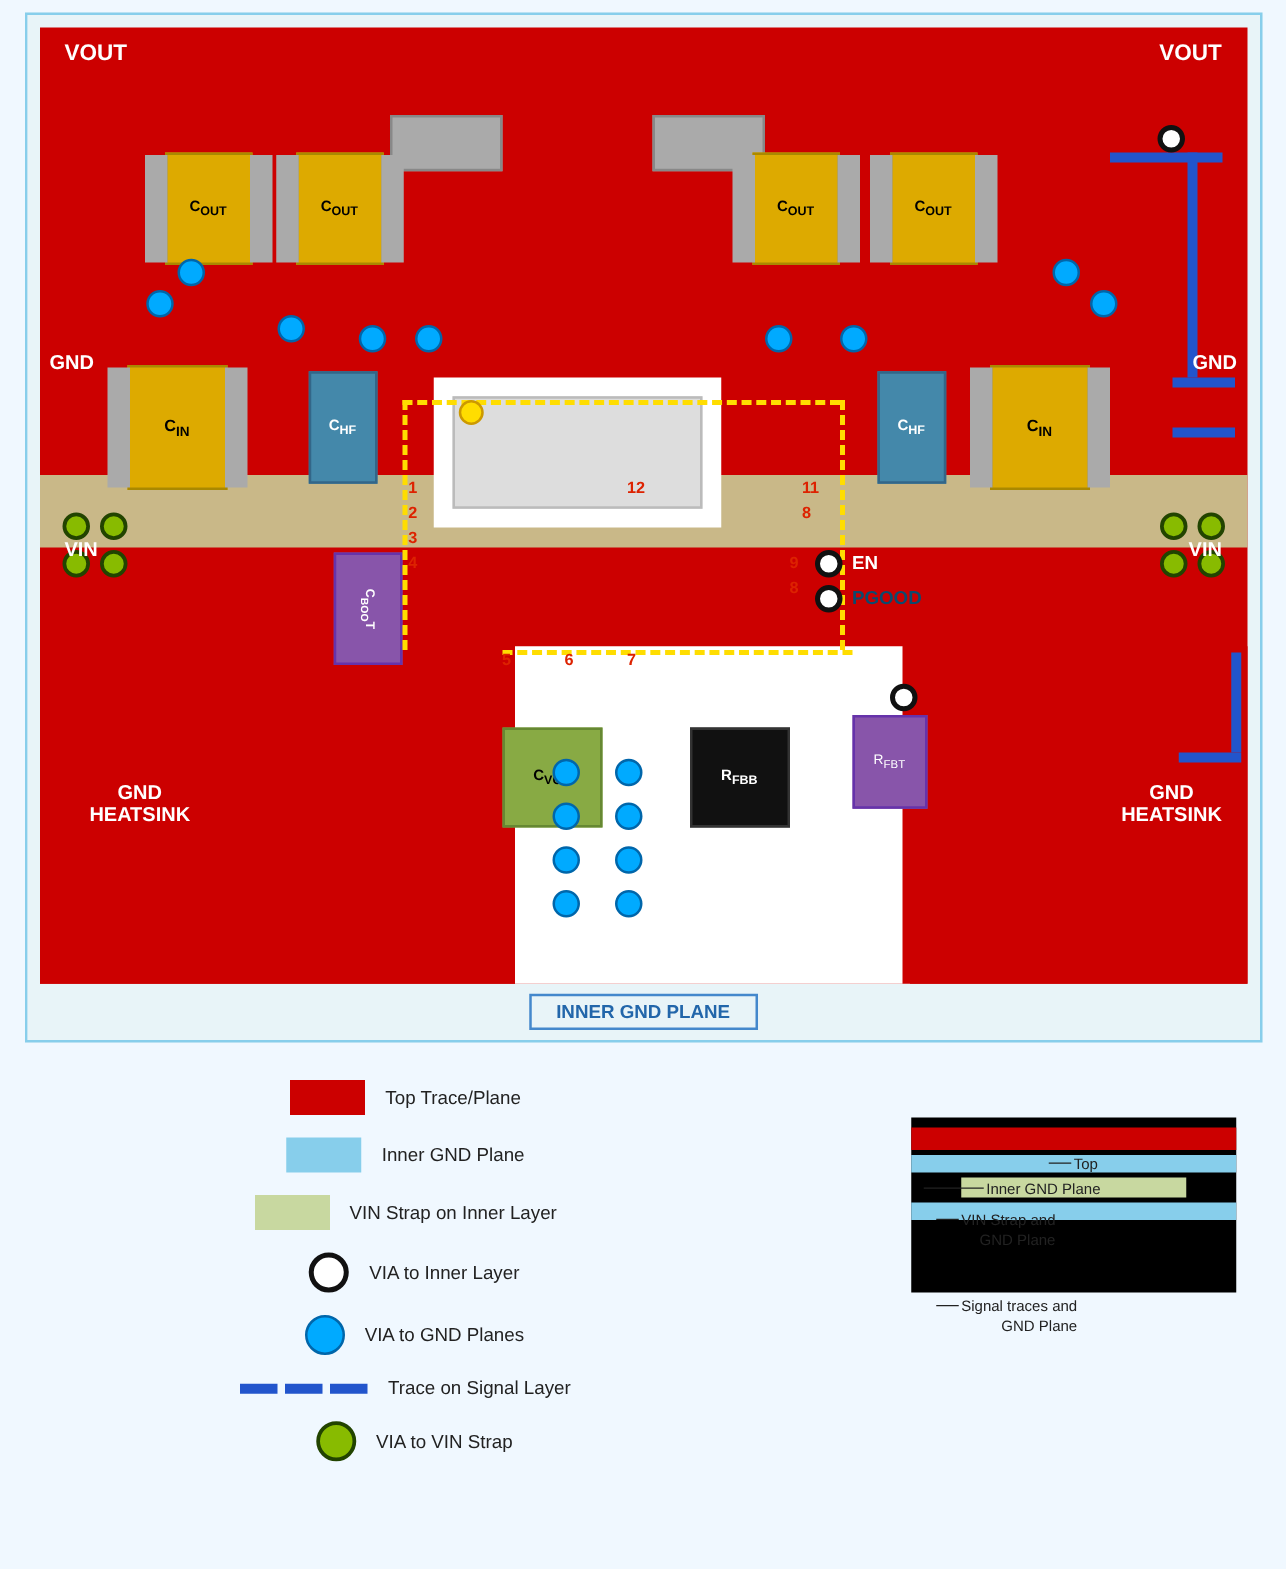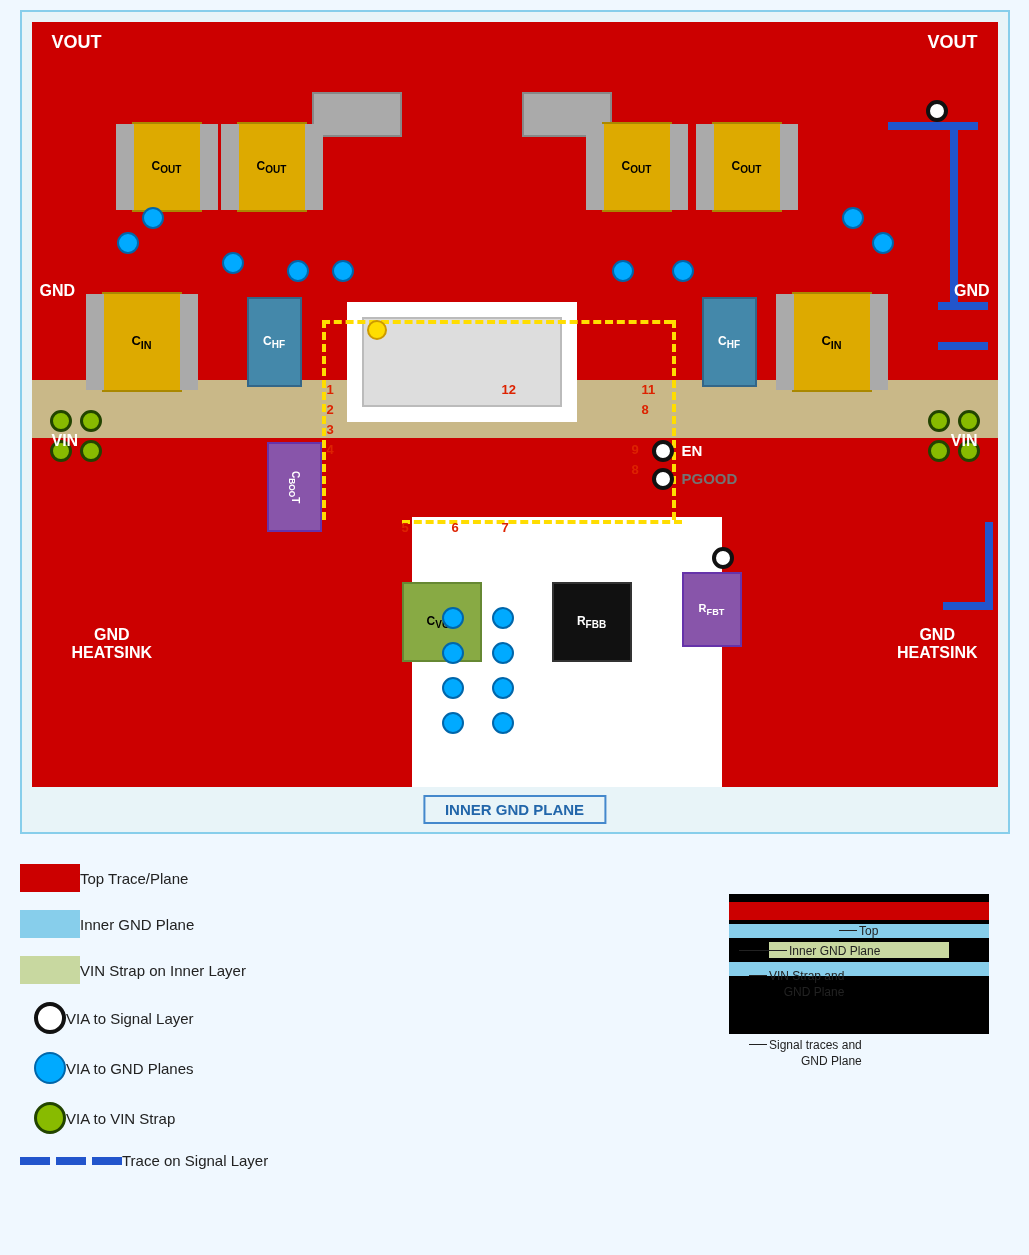--- a/index.html
+++ b/index.html
@@ -37,20 +37,22 @@
     .legend-left {
       flex: 1;
     }
     .legend-right {
       width: 380px;
     }
     .legend-item {
       display: flex;
       align-items: center;
       margin-bottom: 18px;
+      gap: 16px;
+      justify-content: center;
     }
     .legend-text {
       font-size: 15px;
       color: #222;
     }
   </style>
 </head>
 <body>
 
 <div class="diagram-container">
@@ -123,21 +125,21 @@
 
     <div style="position:absolute;top:570px;left:380px;width:80px;height:80px;background:#88aa44;border:2px solid #668833;z-index:10;display:flex;align-items:center;justify-content:center;">
       <span style="font-weight:bold;font-size:12px;color:#000;">C<sub>VCC</sub></span>
     </div>
 
     <div style="position:absolute;top:570px;left:530px;width:80px;height:80px;background:#111;border:2px solid #333;z-index:10;display:flex;align-items:center;justify-content:center;">
       <span style="font-weight:bold;font-size:12px;color:#fff;">R<sub>FBB</sub></span>
     </div>
 
     <div style="position:absolute;top:560px;left:660px;width:60px;height:75px;background:#8855aa;border:2px solid #6633aa;z-index:10;display:flex;align-items:center;justify-content:center;">
-      <span style="font-weight:bold;font-size:11px;color:#fff;">R<sub>FBT</sub></span>
+      <span style="font-weight:normal;font-size:11px;color:#fff;">R<sub>FBT</sub></span>
     </div>
 
     <div style="position:absolute;top:308px;left:300px;width:350px;height:0;border-top:4px dashed #ffdd00;z-index:15;"></div>
 
     <div style="position:absolute;top:308px;left:300px;width:0;height:200px;border-left:4px dashed #ffdd00;z-index:15;"></div>
 
     <div style="position:absolute;top:308px;left:650px;width:0;height:200px;border-left:4px dashed #ffdd00;z-index:15;"></div>
 
     <div style="position:absolute;top:508px;left:380px;width:280px;height:0;border-top:4px dashed #ffdd00;z-index:15;"></div>
 
@@ -158,21 +160,21 @@
     <span style="position:absolute;top:20px;right:30px;color:white;font-weight:bold;font-size:18px;z-index:25;">VOUT</span>
     <span style="position:absolute;top:270px;left:18px;color:white;font-weight:bold;font-size:16px;z-index:25;">GND</span>
     <span style="position:absolute;top:270px;right:18px;color:white;font-weight:bold;font-size:16px;z-index:25;">GND</span>
     <span style="position:absolute;top:420px;left:30px;color:white;font-weight:bold;font-size:16px;z-index:25;">VIN</span>
     <span style="position:absolute;top:420px;right:30px;color:white;font-weight:bold;font-size:16px;z-index:25;">VIN</span>
 
     <span style="position:absolute;bottom:170px;left:50px;color:white;font-weight:bold;font-size:16px;z-index:25;text-align:center;">GND<br>HEATSINK</span>
     <span style="position:absolute;bottom:170px;right:30px;color:white;font-weight:bold;font-size:16px;z-index:25;text-align:center;">GND<br>HEATSINK</span>
 
     <span style="position:absolute;top:430px;left:660px;color:white;font-weight:bold;font-size:15px;z-index:25;">EN</span>
-    <span style="position:absolute;top:458px;left:660px;color:#737373;font-weight:bold;font-size:15px;z-index:25;">PGOOD</span>
+    <span style="position:absolute;top:458px;left:660px;color:#0c4a6e;font-weight:bold;font-size:15px;z-index:25;">PGOOD</span>
 
     <div style="position:absolute;top:110px;right:50px;width:8px;height:180px;background:#2255cc;z-index:20;"></div>
 
     <div style="position:absolute;top:110px;right:30px;width:90px;height:8px;background:#2255cc;z-index:20;"></div>
 
     <div style="position:absolute;top:290px;right:20px;width:50px;height:8px;background:#2255cc;z-index:20;"></div>
     <div style="position:absolute;top:330px;right:20px;width:50px;height:8px;background:#2255cc;z-index:20;"></div>
 
     <div style="position:absolute;top:510px;right:15px;width:8px;height:80px;background:#2255cc;z-index:20;"></div>
     <div style="position:absolute;top:590px;right:15px;width:50px;height:8px;background:#2255cc;z-index:20;"></div>
@@ -234,42 +236,42 @@
       <span class="legend-text">Inner GND Plane</span>
     </div>
 
     <div class="legend-item">
       <div style="width:60px;height:28px;background:#c8d8a0;flex-shrink:0;"></div>
       <span class="legend-text">VIN Strap on Inner Layer</span>
     </div>
 
     <div class="legend-item">
       <div style="width:32px;height:32px;border-radius:50%;background:white;border:4px solid #111;flex-shrink:0;margin-left:14px;"></div>
-      <span class="legend-text">VIA to Signal Layer</span>
+      <span class="legend-text">VIA to Inner Layer</span>
     </div>
 
     <div class="legend-item">
       <div style="width:32px;height:32px;border-radius:50%;background:#00aaff;border:2px solid #0066aa;flex-shrink:0;margin-left:14px;"></div>
       <span class="legend-text">VIA to GND Planes</span>
-    </div>
-
-    <div class="legend-item">
-      <div style="width:32px;height:32px;border-radius:50%;background:#88bb00;border:3px solid #224400;flex-shrink:0;margin-left:14px;"></div>
-      <span class="legend-text">VIA to VIN Strap</span>
     </div>
 
     <div class="legend-item">
       <div style="display:flex;gap:6px;align-items:center;flex-shrink:0;">
         <div style="width:30px;height:8px;background:#2255cc;"></div>
         <div style="width:30px;height:8px;background:#2255cc;"></div>
         <div style="width:30px;height:8px;background:#2255cc;"></div>
       </div>
       <span class="legend-text">Trace on Signal Layer</span>
     </div>
 
+    <div class="legend-item">
+      <div style="width:32px;height:32px;border-radius:50%;background:#88bb00;border:3px solid #224400;flex-shrink:0;margin-left:14px;"></div>
+      <span class="legend-text">VIA to VIN Strap</span>
+    </div>
+
   </div>
 
   <div class="legend-right">
     <div style="position:relative;margin-left:20px;text-align:right;">
 
       <div style="width:260px;height:140px;background:black;position:relative;margin-left:80px;margin-top:30px;">
 
         <div style="position:absolute;top:8px;left:0;right:0;height:18px;background:#cc0000;"></div>
 
         <div style="position:absolute;top:30px;left:0;right:0;height:14px;background:#87ceeb;"></div>

